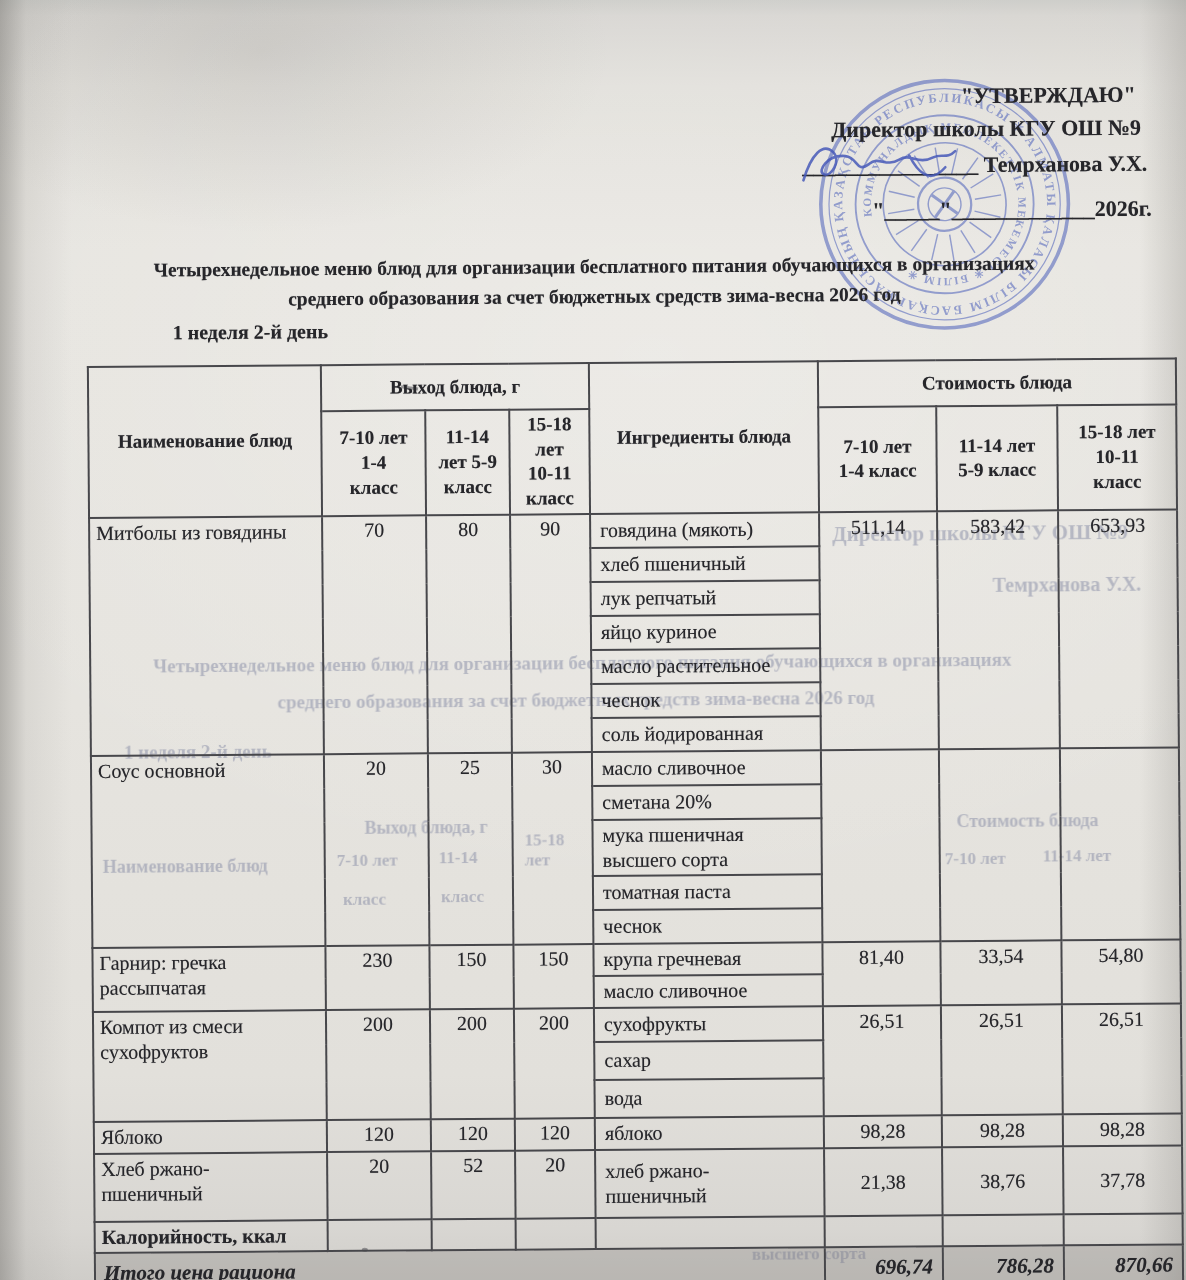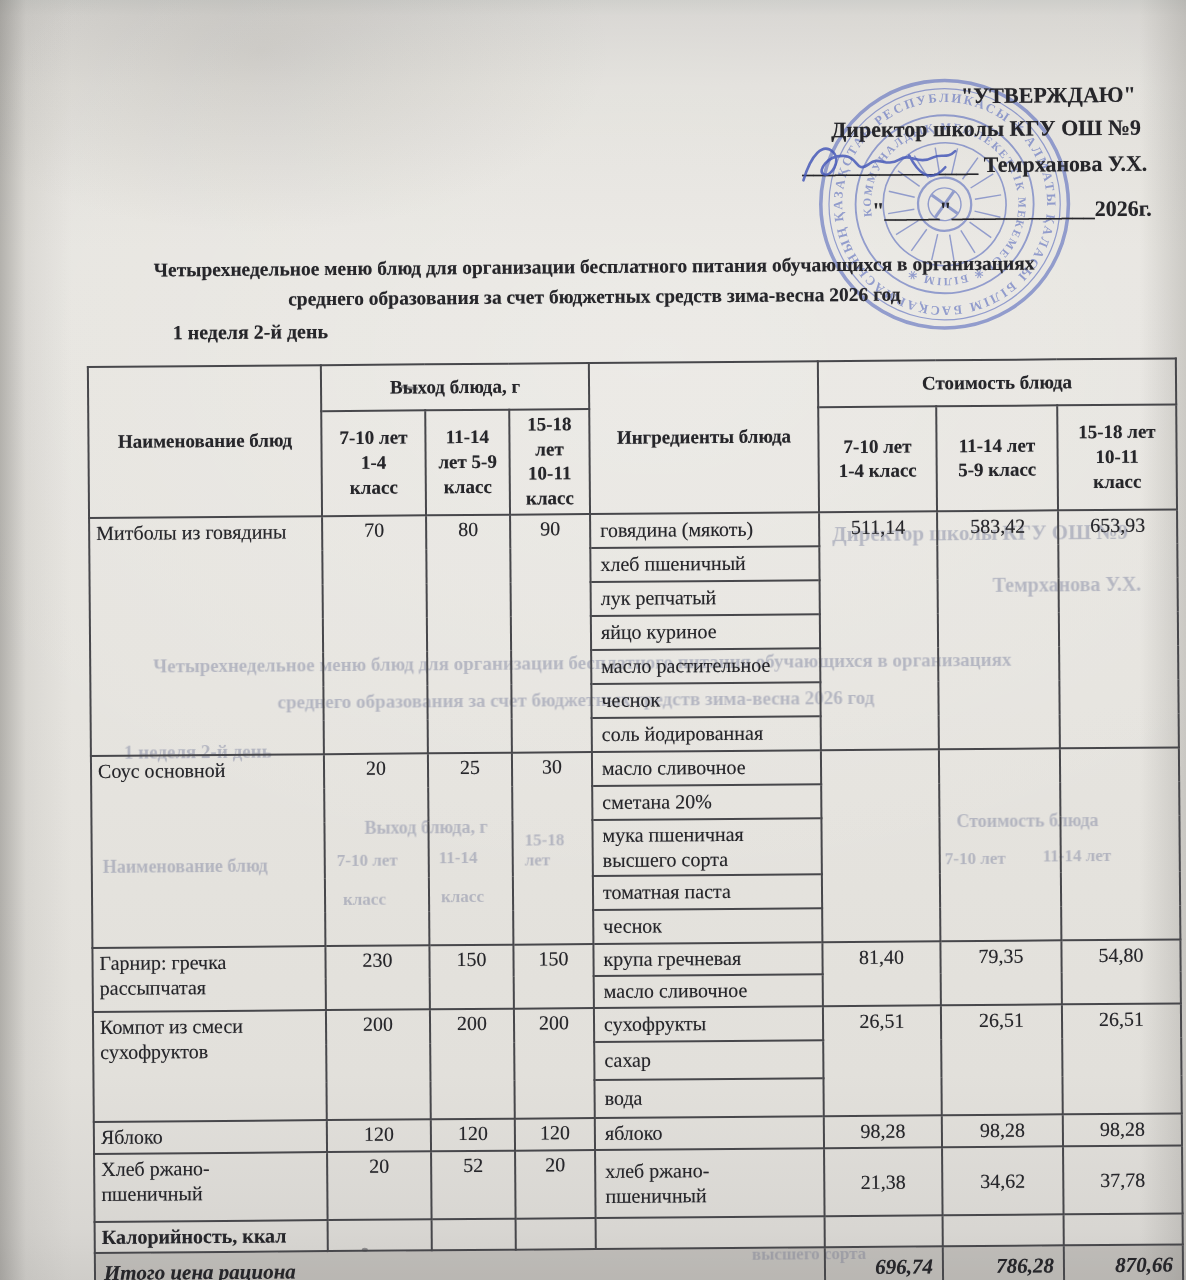--- a/index.html
+++ b/index.html
@@ -217,21 +217,21 @@
           </tr>
 
     <tr>
       <td class="name" rowspan="2">Гарнир: гречка
 рассыпчатая</td>
       <td class="num" rowspan="2">230</td>
       <td class="num" rowspan="2">150</td>
       <td class="num" rowspan="2">150</td>
       <td class="ingr h26">крупа гречневая</td>
       <td class="price" rowspan="2">81,40</td>
-      <td class="price" rowspan="2">79,35</td>
+      <td class="price" rowspan="2">33,54</td>
       <td class="price" rowspan="2">54,80</td>
     </tr>
     <tr>
             <td class="ingr h26">масло сливочное</td>
           </tr>
 
     <tr>
       <td class="name" rowspan="3">Компот из смеси
 сухофруктов</td>
       <td class="num" rowspan="3">200</td>
@@ -262,21 +262,21 @@
 
     <tr>
       <td class="name">Хлеб ржано-
 пшеничный</td>
       <td class="num">20</td>
       <td class="num">52</td>
       <td class="num">20</td>
       <td class="ingr h62">хлеб ржано-
 пшеничный</td>
       <td class="price vmid">21,38</td>
-      <td class="price vmid">34,62</td>
+      <td class="price vmid">38,76</td>
       <td class="price vmid">37,78</td>
     </tr>
 
     <tr>
       <td class="name bold">Калорийность, ккал</td>
       <td class="num h26"></td>
       <td class="num"></td>
       <td class="num"></td>
       <td class="ingr"></td>
       <td class="price"></td>

